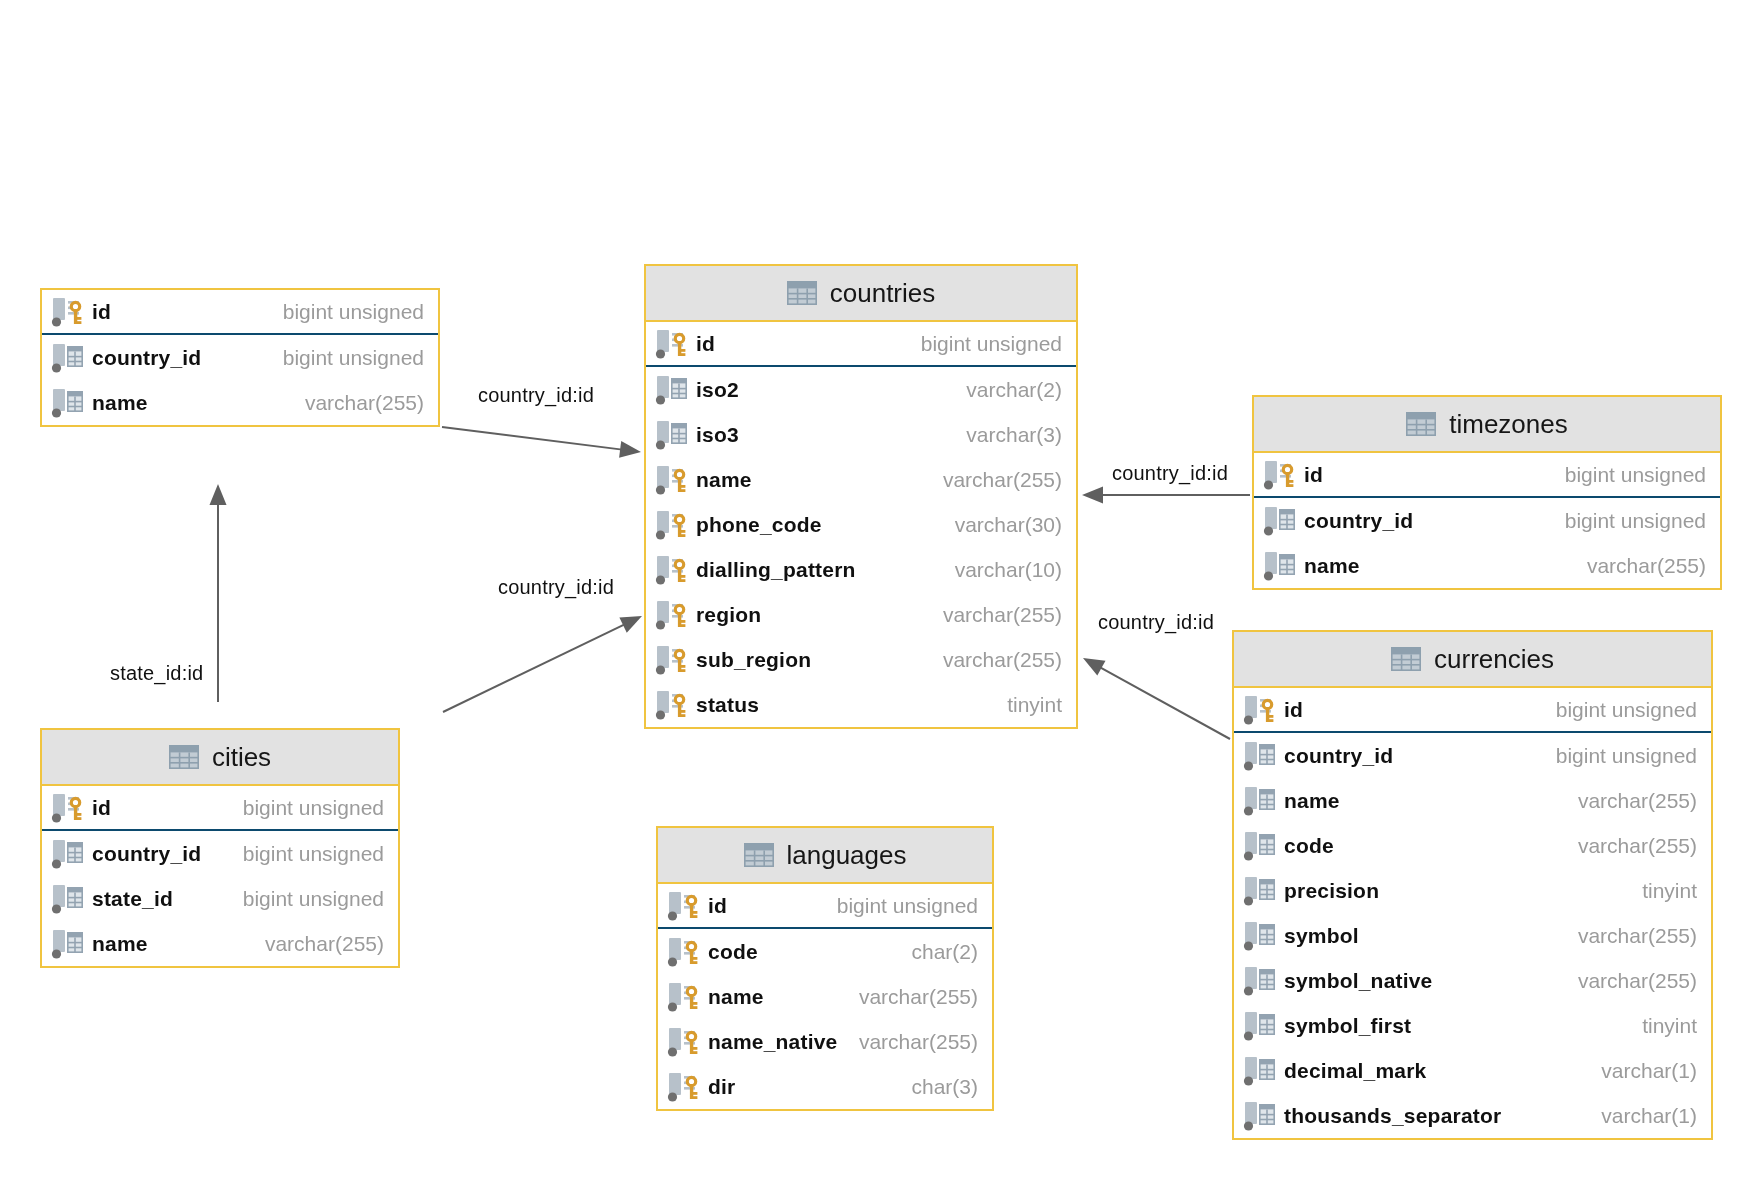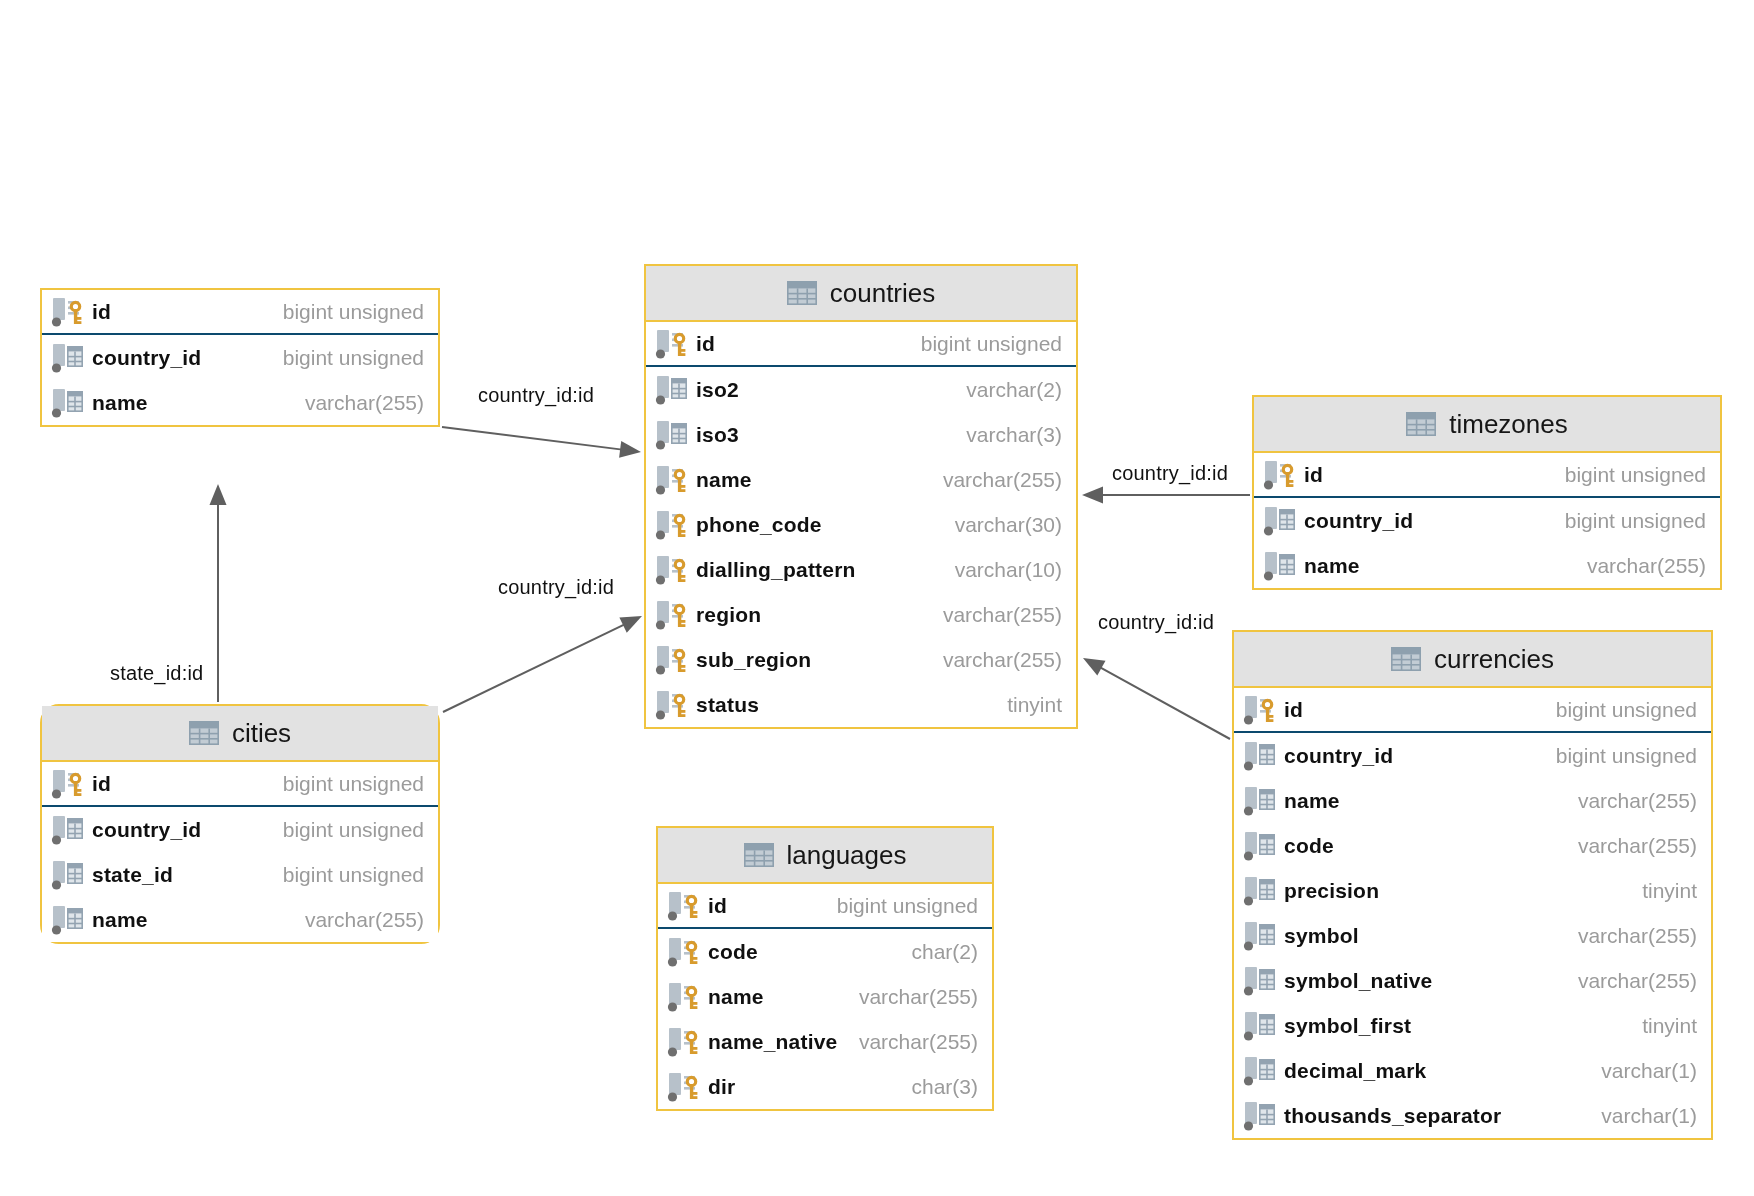--- a/index.html
+++ b/index.html
@@ -266,21 +266,21 @@
           <rect x="16.8" y="3.8" width="14.4" height="19.4" fill="#dfe5ea" stroke="#93a3b1" stroke-width="1.6"></rect>
           <rect x="16" y="3" width="16" height="5.4" fill="#93a3b1"></rect>
           <line x1="16.4" y1="13.6" x2="31.6" y2="13.6" stroke="#93a3b1" stroke-width="1.6"></line>
           <line x1="16.4" y1="18.5" x2="31.6" y2="18.5" stroke="#93a3b1" stroke-width="1.6"></line>
           <line x1="24" y1="8.4" x2="24" y2="23" stroke="#93a3b1" stroke-width="1.6"></line>
         </svg>
         <span class="col-name">name</span>
         <span class="col-type">varchar(255)</span>
       </div>
     </div>
-    <div class="db-table" style="left: 40px; top: 704px; width: 400px; border-radius: 19px;">
+    <div class="db-table" style="left: 40px; top: 728px; width: 360px;">
       <div class="tbl-header">
         <svg width="30" height="24" viewBox="0 0 30 24">
           <rect x="0.8" y="0.8" width="28.4" height="22.4" fill="#c2ccd4" stroke="#8ea0ae" stroke-width="1.6"></rect>
           <rect x="0.8" y="0.8" width="28.4" height="6.6" fill="#8ea0ae"></rect>
           <line x1="0.8" y1="12.6" x2="29.2" y2="12.6" stroke="#8ea0ae" stroke-width="1.6"></line>
           <line x1="0.8" y1="17.8" x2="29.2" y2="17.8" stroke="#8ea0ae" stroke-width="1.6"></line>
           <line x1="10.6" y1="7.4" x2="10.6" y2="23" stroke="#8ea0ae" stroke-width="1.6"></line>
           <line x1="20.2" y1="7.4" x2="20.2" y2="23" stroke="#8ea0ae" stroke-width="1.6"></line>
         </svg>
         <span>cities</span>

